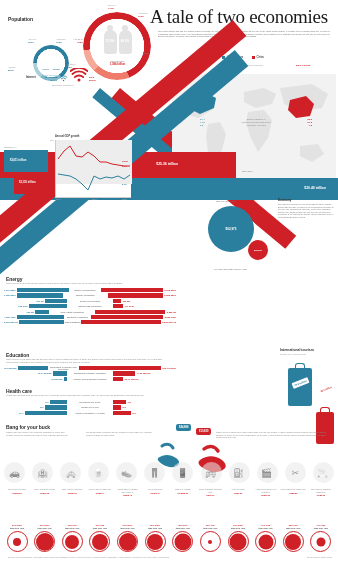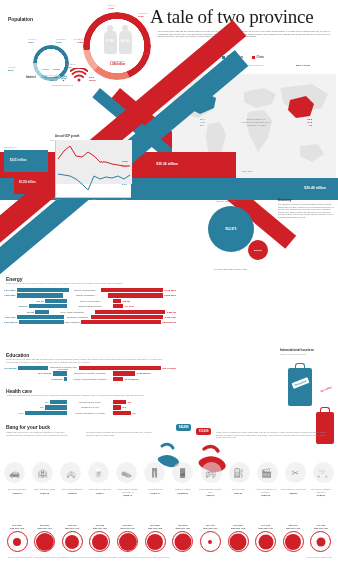--- a/index.html
+++ b/index.html
@@ -98,21 +98,21 @@
   .pctfill { position:absolute; left:50%; top:50%; transform:translate(-50%,-50%);
              border-radius:50%; background:#cf2027; }
   .pcol { width:26px; text-align:center; font-size:2.1px; line-height:1.25; }
 
   #footer { left:8px; top:556px; width:250px; font-size:1.9px; color:#9b9b9b; }
   #credit { right:6px; top:556px; font-size:1.9px; color:#9b9b9b; text-align:right; }
 </style>
 </head>
 <body>
 
-<div class="abs" id="title">A tale of two province</div>
+<div class="abs" id="title">A tale of two economies</div>
 <div class="abs xtiny" id="intro">The United States has had the world's biggest economy for 140 years and accounts for roughly 22 per cent of the gross world product. It remains top by nominal GDP but, in terms of purchasing power parity (PPP), the International Monetary Fund now ranks China as the world's largest economy. PPP enables you to compare how much you can buy for your money in different countries, so money goes further in China than in the US, the figure for China is adjusted upwards.</div>
 <div class="abs" id="legend">
   <span><i class="swatch blue"></i><b>United States</b></span>
   <span><i class="swatch red"></i><b>China</b></span>
 </div>
 
 <div class="abs sec-title" id="pop-title">Population</div>
 
 <div class="abs donut" id="donut-cn"></div>
 <div class="abs" style="left:100px;top:30px;width:35px;text-align:center;">

